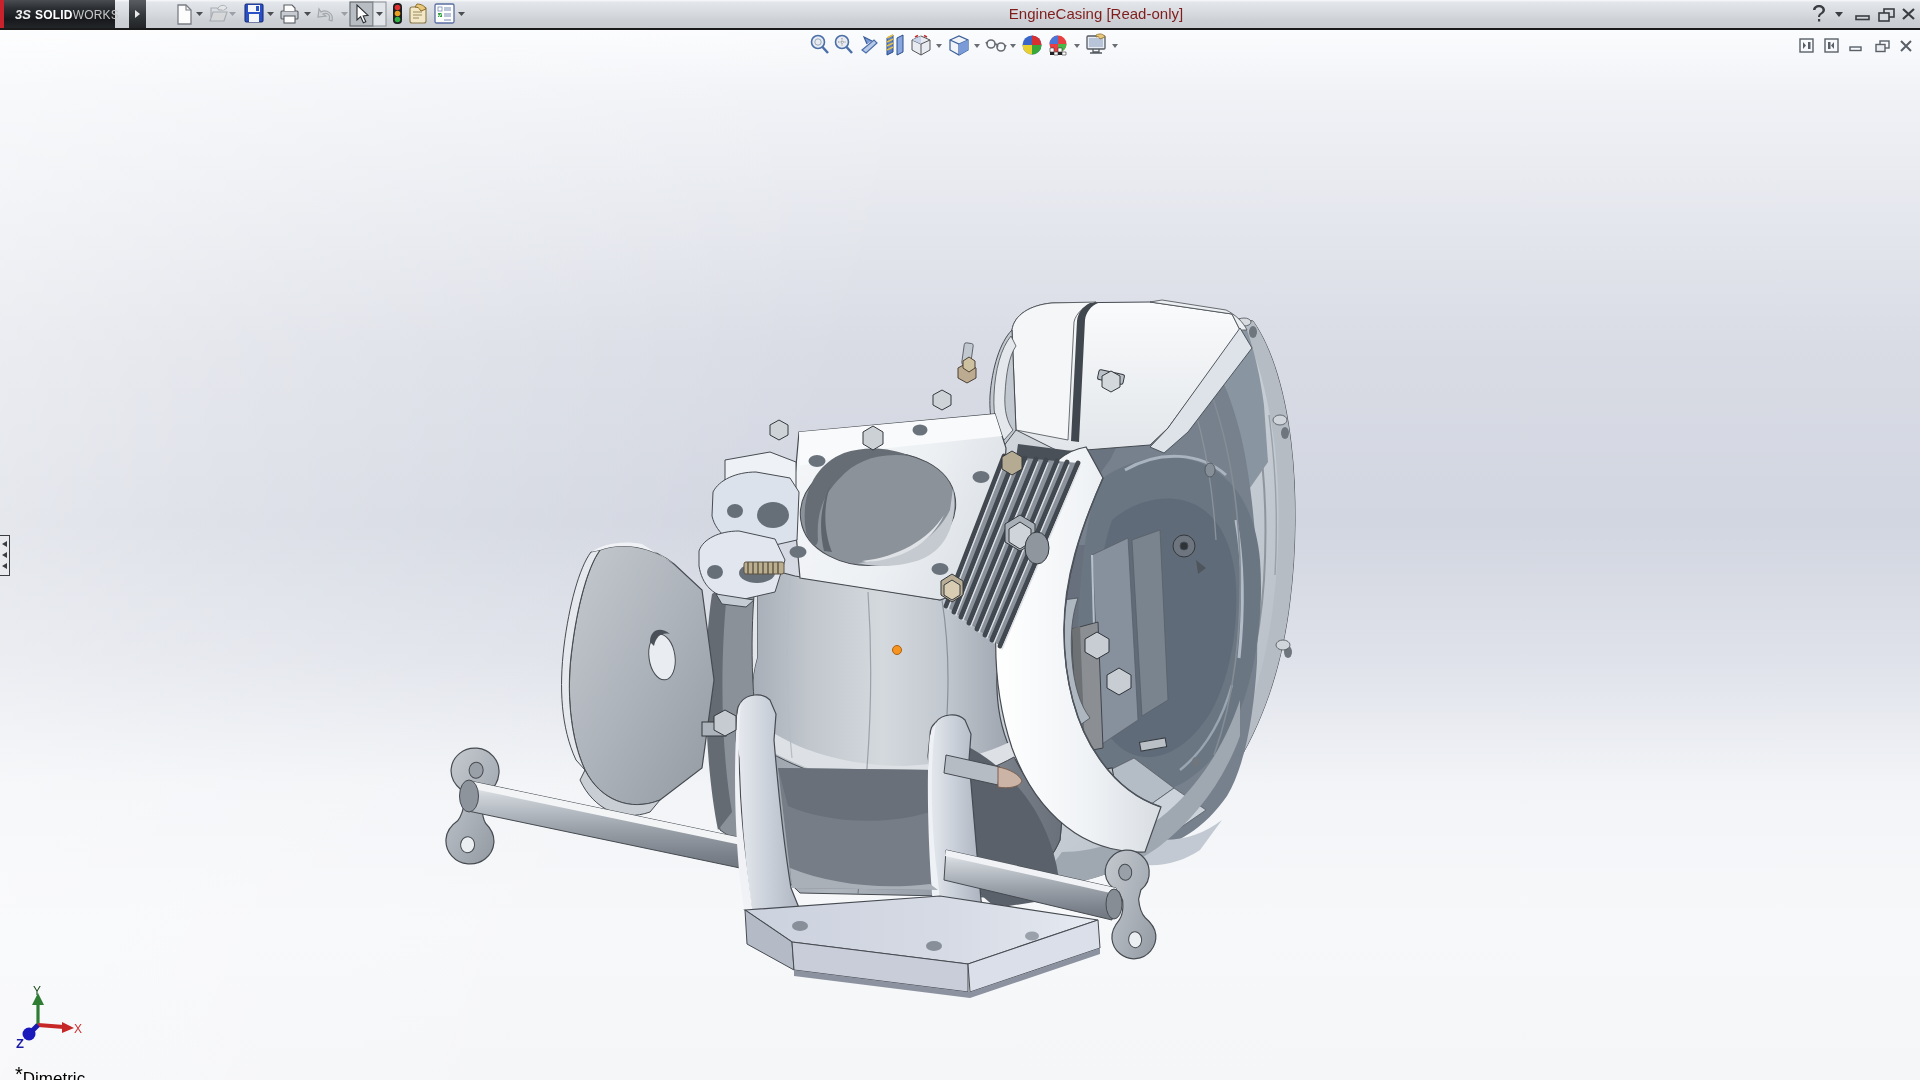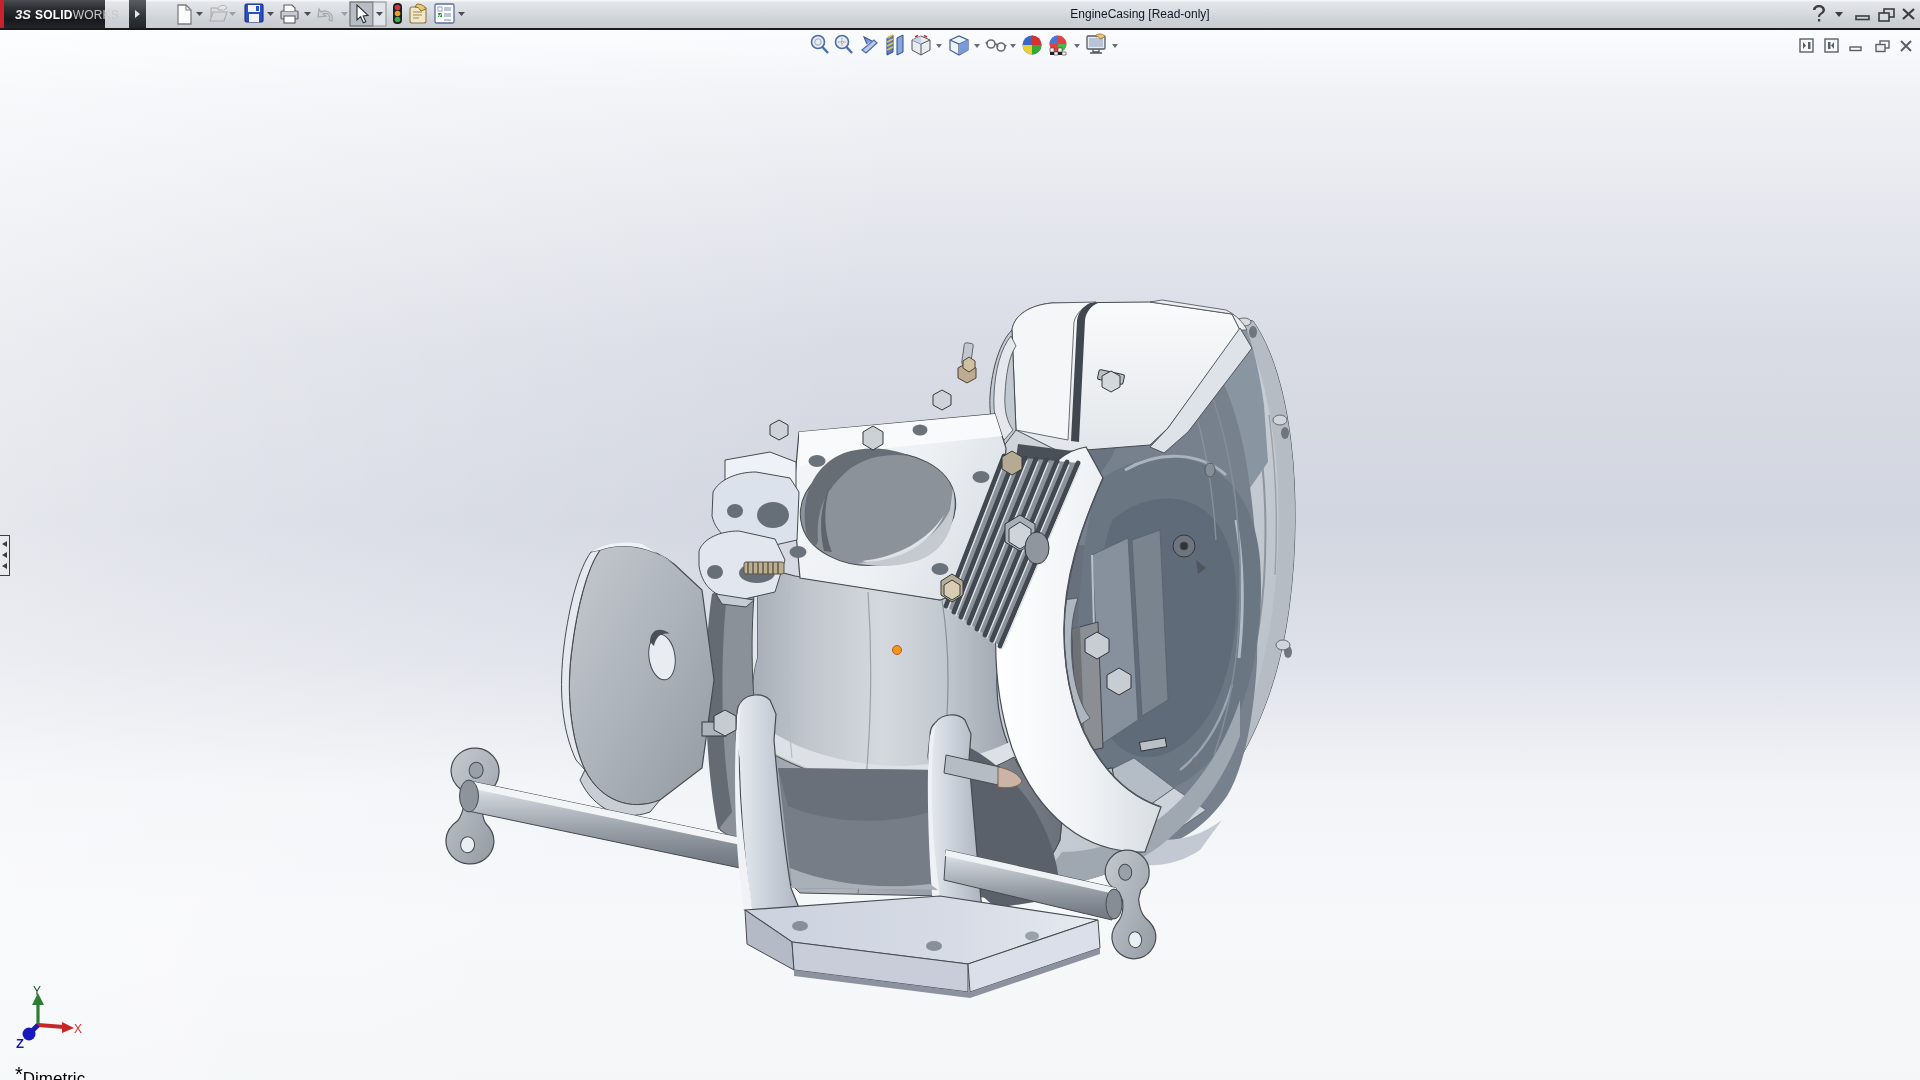--- a/index.html
+++ b/index.html
@@ -1,19 +1,19 @@
 <!DOCTYPE html>
 <html><head>
 <meta charset="utf-8">
 <style>
 html,body{margin:0;padding:0;width:1920px;height:1080px;overflow:hidden;font-family:"Liberation Sans",sans-serif;}
 #titlebar{position:absolute;left:0;top:0;width:1920px;height:29px;background:linear-gradient(to bottom,#f8f9fa 0%,#e3e6ea 8%,#d7dade 45%,#cdd1d6 70%,#c9cdd2 100%);}
 #titleline{position:absolute;left:0;top:28px;width:1920px;height:2px;background:#1a1a1a;}
 #redstrip{position:absolute;left:0;top:0;width:4px;height:28px;background:#c8232c;}
-#logoblock{position:absolute;left:4px;top:0;width:101px;height:28px;background:linear-gradient(to bottom,#4a4e52 0%,#2b2f33 30%,#17191c 70%,#232629 100%);}
+#logoblock{position:absolute;left:4px;top:0;width:111px;height:28px;background:linear-gradient(to bottom,#4a4e52 0%,#2b2f33 30%,#17191c 70%,#232629 100%);}
 #expandbtn{position:absolute;left:129px;top:0;width:17px;height:28px;background:linear-gradient(to bottom,#5a5e62 0%,#36393d 50%,#222427 100%);}
 #viewport{position:absolute;left:0;top:30px;width:1920px;height:1050px;
  background:
   linear-gradient(112deg, rgba(255,255,255,0.55) 0%, rgba(255,255,255,0.3) 16%, rgba(255,255,255,0) 42%),
   linear-gradient(to bottom,#fbfcfe 0%,#f0f2f6 6%,#d9dce5 30%,#d2d6e0 47%,#dfe2ea 60%,#f2f4f7 72%,#f7f8fa 85%,#f5f6f8 100%);}
 #lefttab{position:absolute;left:0px;top:535px;width:9px;height:39px;background:#e8eaee;border:1px solid #3a3d41;border-left:none;}
 #dimetric{position:absolute;left:15px;top:1063px;color:#000;font-size:17px;}
 </style>
 </head>
 <body>
@@ -89,21 +89,21 @@
 <g transform="translate(270,4)">
 <rect x="0" y="0" width="19" height="19" rx="1.5" fill="#fdfdfd" stroke="#5a6ea0" stroke-width="1.3"></rect>
 <rect x="3" y="3" width="4" height="4" fill="#fff" stroke="#7a8eb8" stroke-width="0.8"></rect>
 <path d="M9 4 L16 4 M9 6 L16 6" stroke="#7a8eb8" stroke-width="1.1"></path>
 <rect x="3" y="9" width="4" height="4" fill="#30a040"></rect>
 <path d="M3 10.5 l1.5 2 l2 -3" stroke="#fff" stroke-width="0.9" fill="none"></path>
 <path d="M9 10 L16 10 M9 12 L16 12 M9 16 L16 16" stroke="#7a8eb8" stroke-width="1.1"></path>
 </g>
 <path d="M293 12 l7 0 l-3.5 4 z" fill="#4a4d51"></path>
 </svg>
-<div style="position:absolute;left:940px;top:0;width:400px;text-align:center;line-height:28px;font-size:12px;color:#0f172a;">EngineCasing [Read-only]</div>
+<div style="position:absolute;left:896px;top:0;width:400px;text-align:center;line-height:28px;font-size:15px;color:#7f1d1d;">EngineCasing [Read-only]</div>
 
 <svg width="160" height="28" style="position:absolute;left:1760px;top:0;" viewBox="0 0 160 28">
 <path d="M53 10 C53 7 56 5 59 5 C62 5 65 7 65 10 C65 12 63 13.5 61.5 14.5 C60.5 15.2 60 16 60 17 L58 17 C58 15.5 58.6 14.2 60 13.2 C61.5 12.2 62.5 11.3 62.5 10 C62.5 8.5 61 7.3 59 7.3 C57 7.3 55.5 8.5 55.5 10 Z M58 19 L60.2 19 L60.2 21.5 L58 21.5 Z" fill="#3a3d41"></path>
 <path d="M75 12 l8 0 l-4 5 z" fill="#3a3d41"></path>
 <rect x="96" y="16" width="13" height="3.5" fill="none" stroke="#3a3d41" stroke-width="1.6"></rect>
 <g fill="none" stroke="#3a3d41" stroke-width="1.6">
 <rect x="124" y="9" width="10" height="8"></rect>
 <rect x="119" y="13" width="10" height="8" fill="#d7dade"></rect>
 </g>
 <path d="M143 9 L154 19 M154 9 L143 19" stroke="#3a3d41" stroke-width="2.2" fill="none"></path>

